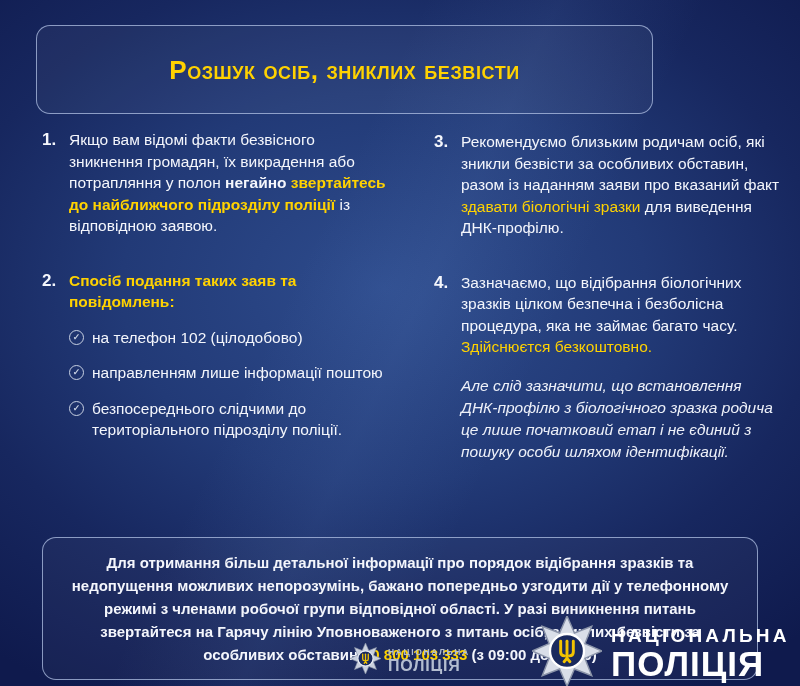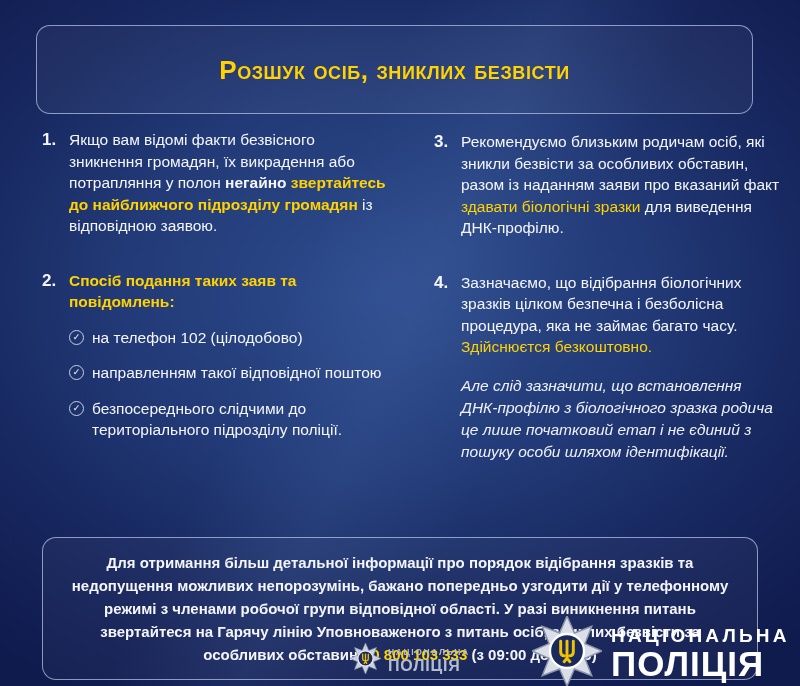--- a/index.html
+++ b/index.html
@@ -15,21 +15,21 @@
     overflow:hidden;
     font-family:"Liberation Sans",sans-serif;
     color:var(--white);
     background:
       linear-gradient(115deg, rgba(0,0,0,0) 38%, rgba(110,150,215,0.10) 50%, rgba(0,0,0,0) 63%),
       radial-gradient(ellipse 78% 68% at 48% 42%, #2e4c8d 0%, #223a77 42%, #17275f 70%, #0f1a4d 100%);
   }
 
   
   .title-box{
-    position:absolute;left:36px;top:25px;width:717px;height:89px;
+    position:absolute;left:36px;top:25px;width:617px;height:89px;
     border:1px solid var(--border);border-radius:14px;
     background:rgba(255,255,255,.045);
     display:flex;flex-direction:column;align-items:center;justify-content:center;
   }
   .title-line{
     color:var(--yellow);font-weight:700;font-size:26px;line-height:34px;
     font-variant:small-caps;letter-spacing:.6px;text-align:center;
   }
 
   
@@ -96,35 +96,35 @@
 <div class="poster">
 
   <div class="title-box">
     <div class="title-line">Розшук осіб, зниклих безвісти</div>
   </div>
 
   <div class="col col-left">
 
     <div class="point">
       <div class="num">1.</div>
-      <div class="pbody"><span>Якщо вам відомі факти безвісного зникнення громадян, їх викрадення або потрапляння у полон </span><span class="b">негайно </span><span class="b y">звертайтесь до найближчого підрозділу громадян</span><span> із відповідною заявою.</span></div>
+      <div class="pbody"><span>Якщо вам відомі факти безвісного зникнення громадян, їх викрадення або потрапляння у полон </span><span class="b">негайно </span><span class="b y">звертайтесь до найближчого підрозділу поліції</span><span> із відповідною заявою.</span></div>
     </div>
 
     <div class="point">
       <div class="num">2.</div>
       <div class="pbody">
         <div class="heading2 y">Спосіб подання таких заяв та повідомлень:</div>
         <ul class="bullets">
           <li>
             <span class="check-icon">✓</span>
             <span>на телефон 102 (цілодобово)</span>
           </li>
           <li>
             <span class="check-icon">✓</span>
-            <span>направленням такої відповідної поштою</span>
+            <span>направленням лише інформації поштою</span>
           </li>
           <li>
             <span class="check-icon">✓</span>
             <span>безпосереднього слідчими до територіального підрозділу поліції.</span>
           </li>
         </ul>
       </div>
     </div>
 
   </div>

